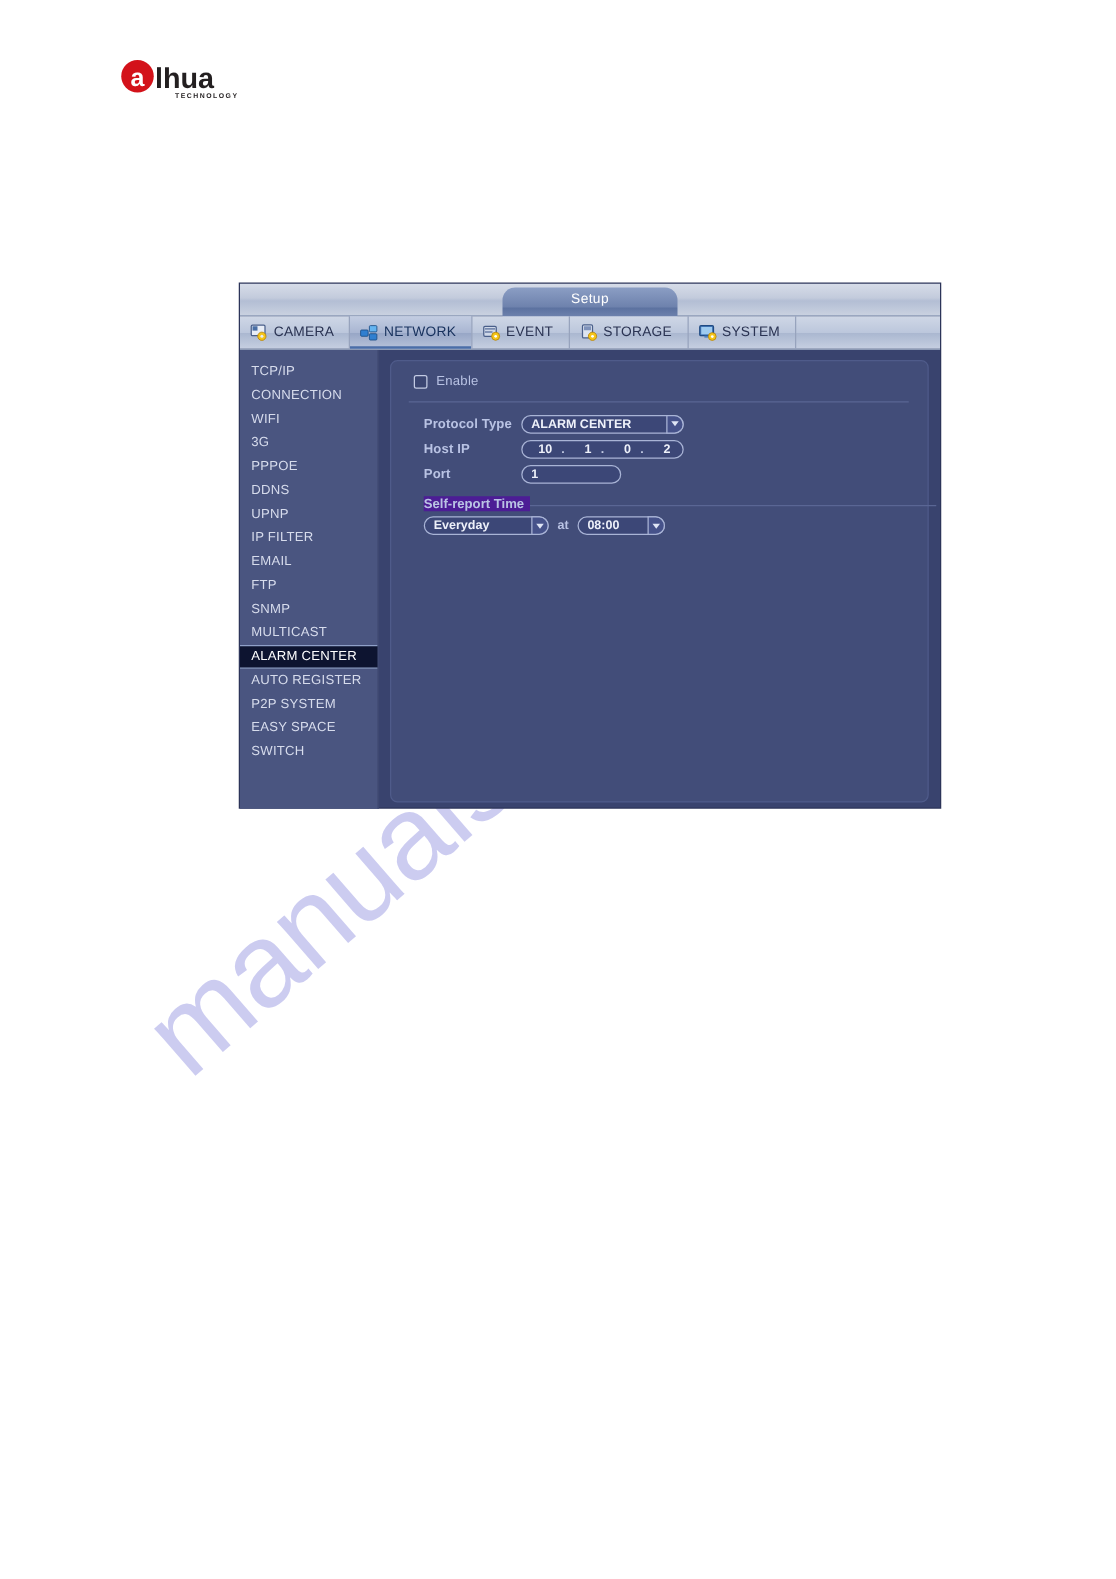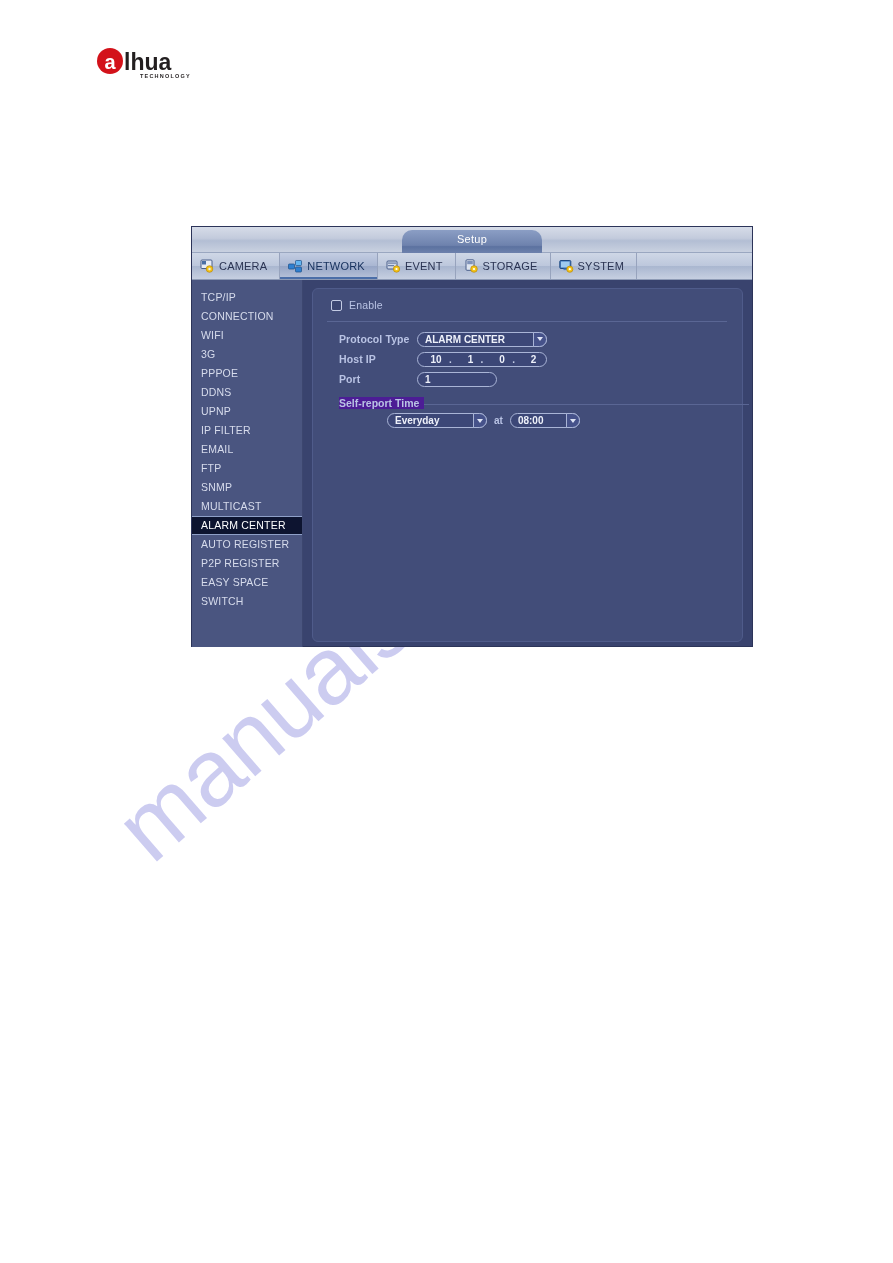--- a/index.html
+++ b/index.html
@@ -294,21 +294,20 @@
     width: 410px;
     height: 1px;
     background: #5a6694;
     z-index: 1;
   }
   .time-row {
     display: flex;
     align-items: center;
     gap: 7px;
     margin-top: 4px;
-    margin-left: 48px;
   }
   .at-lbl {
     font-size: 10px;
     color: #b9c3e4;
   }
 
   
   .footer {
     position: absolute;
     left: 0;
@@ -430,21 +429,21 @@
       <div class="side-item">PPPOE</div>
       <div class="side-item">DDNS</div>
       <div class="side-item">UPNP</div>
       <div class="side-item">IP FILTER</div>
       <div class="side-item">EMAIL</div>
       <div class="side-item">FTP</div>
       <div class="side-item">SNMP</div>
       <div class="side-item">MULTICAST</div>
       <div class="side-item selected">ALARM CENTER</div>
       <div class="side-item">AUTO REGISTER</div>
-      <div class="side-item">P2P REGISTER</div>
+      <div class="side-item">P2P SYSTEM</div>
       <div class="side-item">EASY SPACE</div>
       <div class="side-item">SWITCH</div>
     </div>
 
     <div class="content-wrap">
       <div class="panel">
 
         <div class="row-enable">
           <span class="checkbox"></span>
           <span class="lbl">Enable</span>

